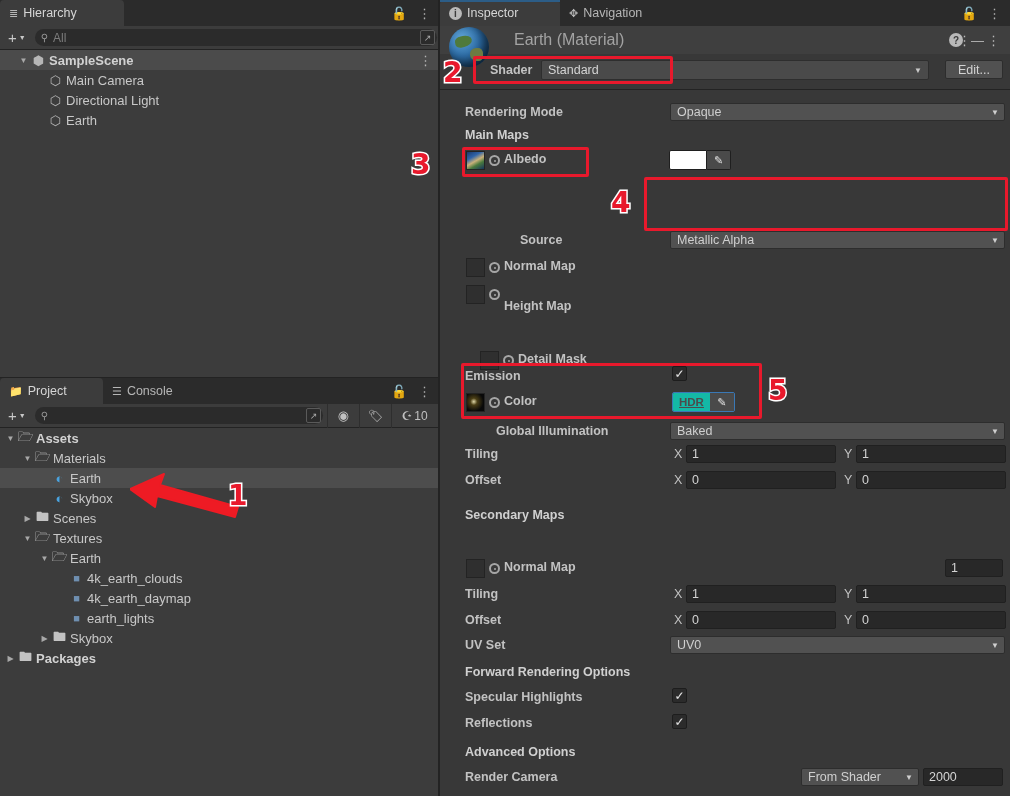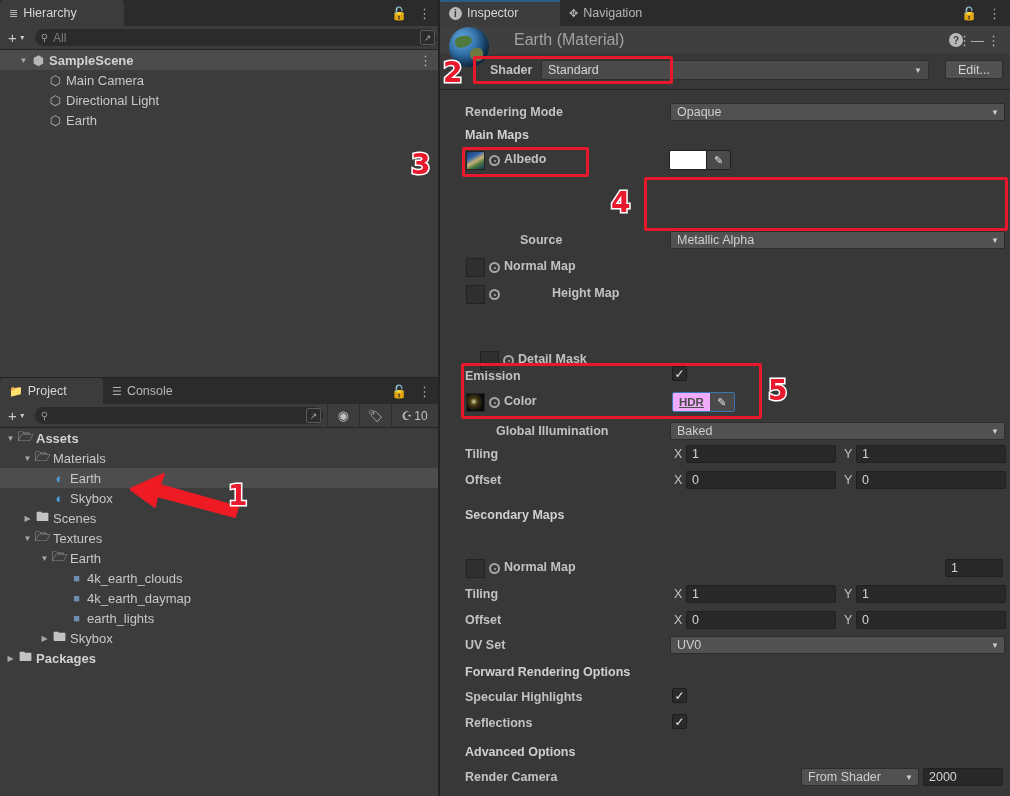--- a/index.html
+++ b/index.html
@@ -360,36 +360,36 @@
       </div>
 
       <div style="position:absolute;left:0;top:230px;width:570px;height:24px;">
         <div class="texslot" style="position:absolute;left:26px;top:2px;"></div>
         <span class="radio" style="position:absolute;left:49px;top:6px;"></span>
         <span class="lbl" style="position:absolute;left:64px;top:3px;">Normal Map</span>
       </div>
       <div style="position:absolute;left:0;top:257px;width:570px;height:24px;">
         <div class="texslot" style="position:absolute;left:26px;top:2px;"></div>
         <span class="radio" style="position:absolute;left:49px;top:6px;"></span>
-        <span class="lbl" style="position:absolute;left:64px;top:3px;margin-left:48px;">Height Map</span>
+        <span class="lbl" style="position:absolute;left:64px;top:16px;">Height Map</span>
       </div>
       <div style="position:absolute;left:0;top:311px;width:570px;height:24px;margin-top:12px;">
         <div class="texslot" style="position:absolute;left:40px;top:2px;"></div>
         <span class="radio" style="position:absolute;left:63px;top:6px;"></span>
         <span class="lbl" style="position:absolute;left:78px;top:3px;">Detail Mask</span>
       </div>
 
       <div style="position:absolute;left:0;top:339px;width:570px;height:56px;">
         <span class="lbl" style="position:absolute;left:25px;top:4px;">Emission</span>
         <div class="chk" style="position:absolute;left:232px;top:1px;">✓</div>
         <div class="texslot" style="position:absolute;left:26px;top:28px;background:radial-gradient(circle at 40% 45%, #e0d8a8 0%, #4a3e15 25%, #090909 70%);"></div>
         <span class="radio" style="position:absolute;left:49px;top:32px;"></span>
         <span class="lbl" style="position:absolute;left:64px;top:29px;">Color</span>
         <div class="hdrbox" style="position:absolute;left:232px;top:27px;">
-          <div class="hdr-lbl" style="background: #f0abfc; text-decoration: underline;">HDR</div>
+          <div class="hdr-lbl" style="background: #14b8a6; text-decoration: underline;">HDR</div>
           <div class="hdr-eye" style="font-size:11px;color:#e0e0e0;">✎</div>
         </div>
       </div>
 
       <div style="position:absolute;left:0;top:395px;width:570px;height:22px;">
         <span class="lbl" style="position:absolute;left:56px;top:3px;">Global Illumination</span>
         <div class="dd" style="position:absolute;left:230px;top:1px;width:335px;">
           <span>Baked</span>
           <span class="arrow" style="font-size:8px;">▼</span>
         </div>

